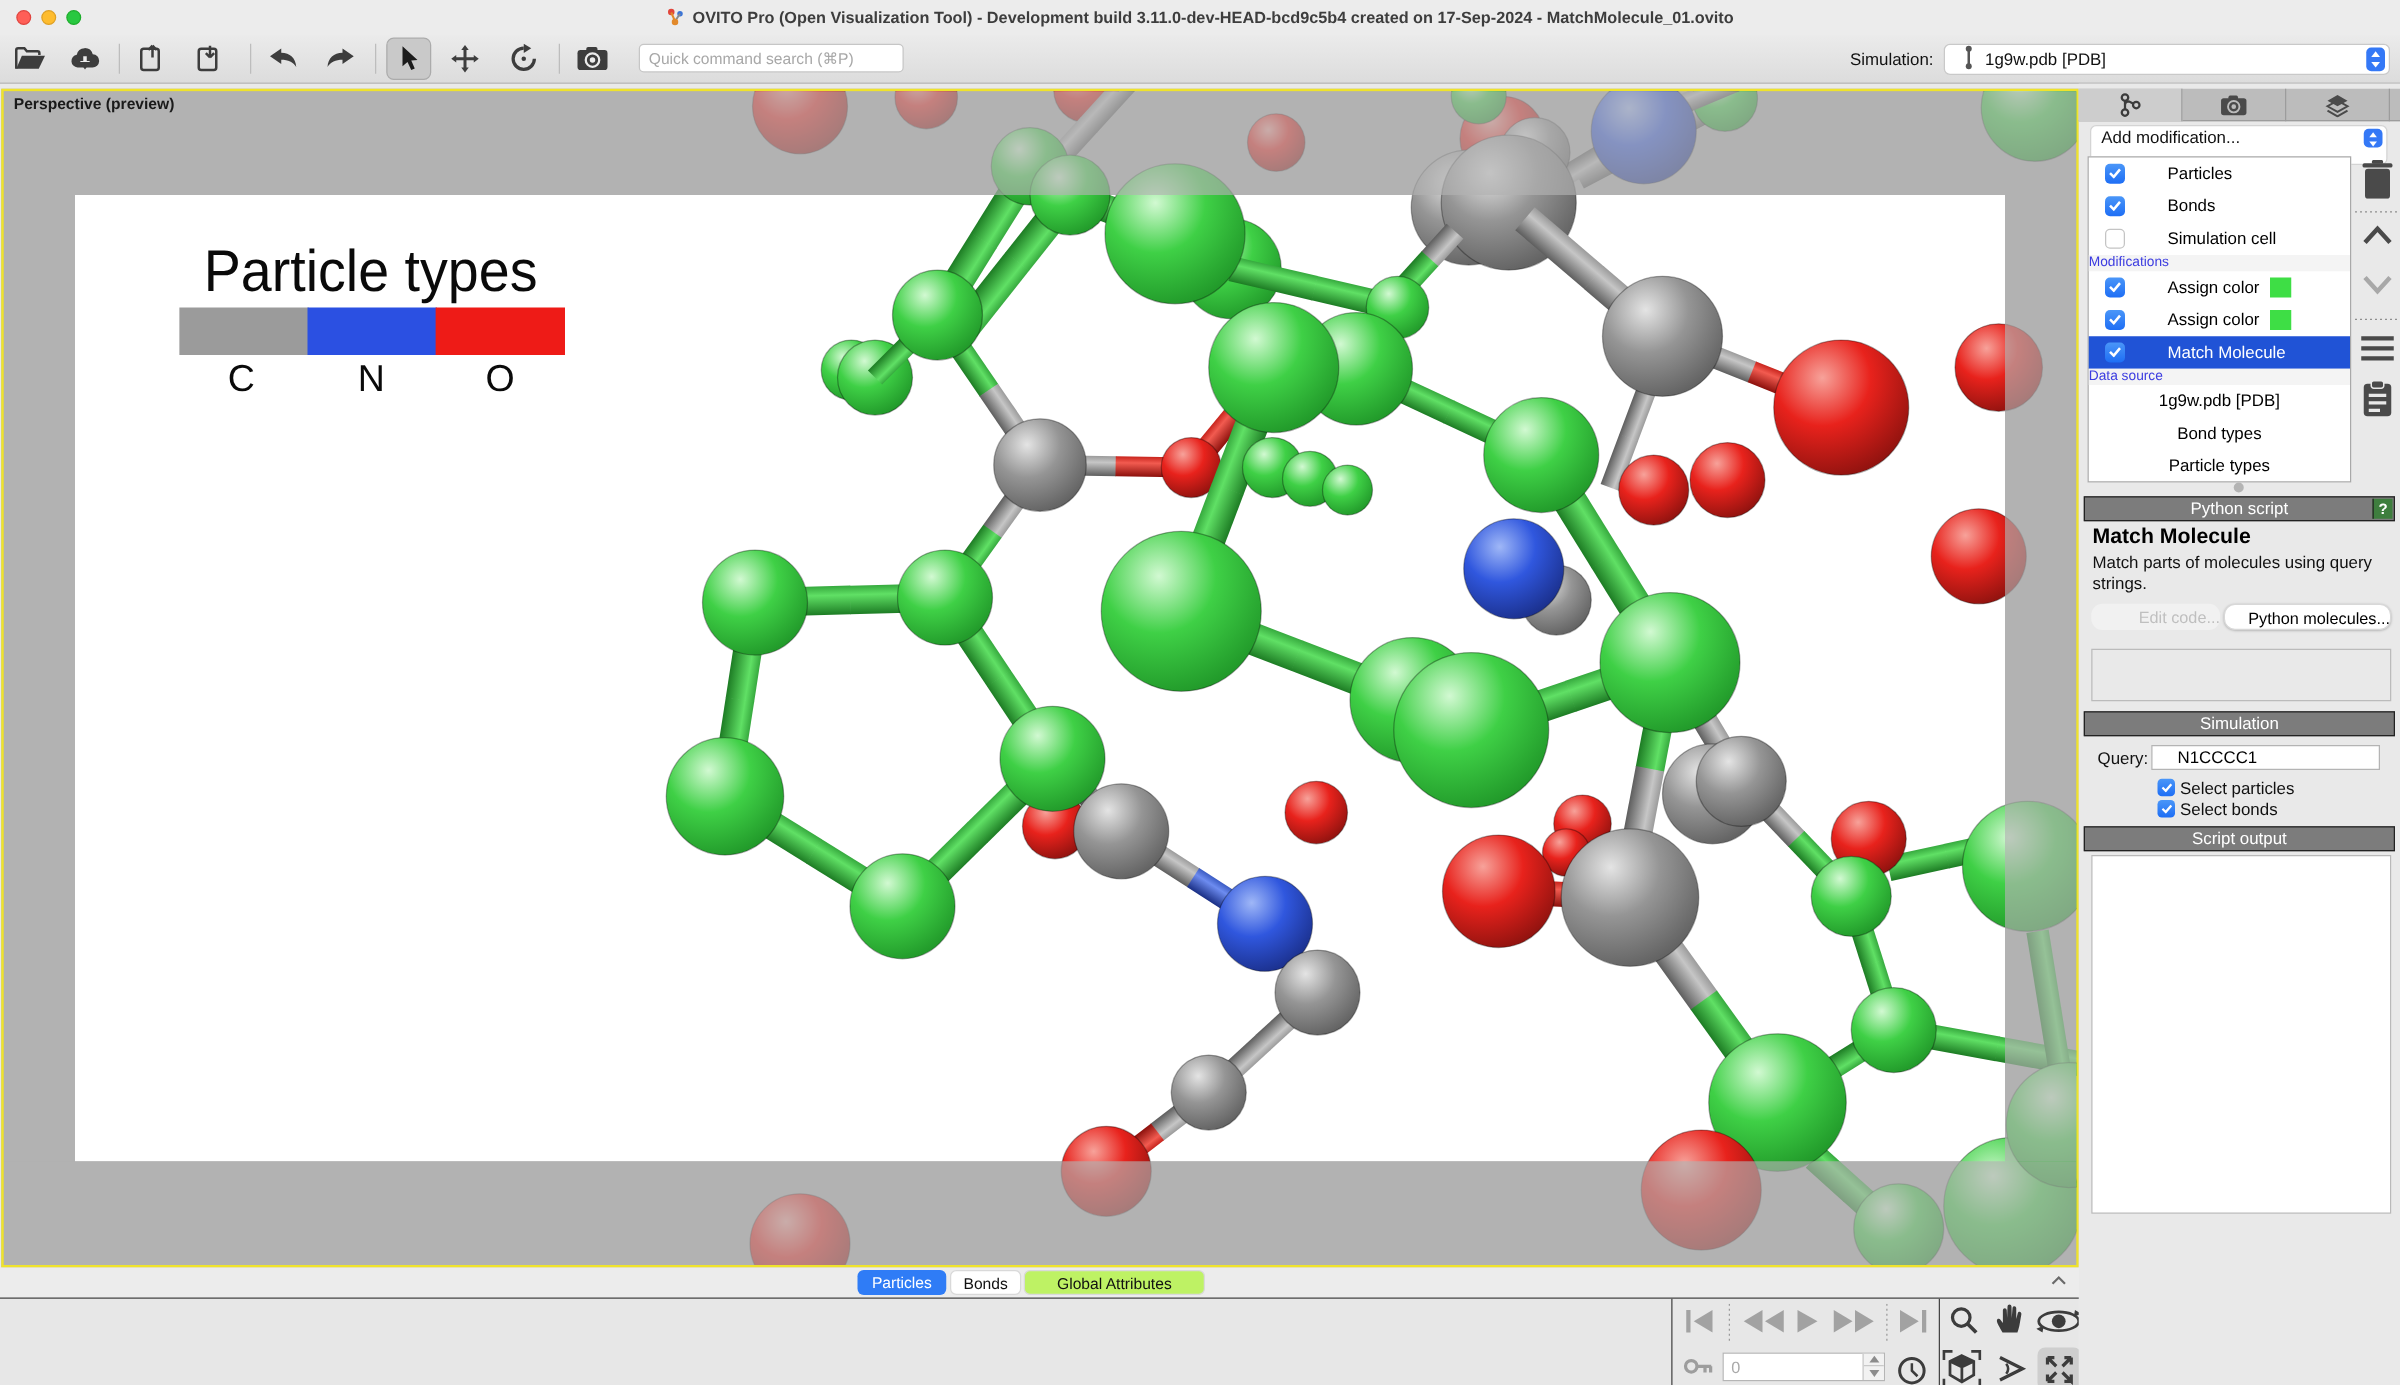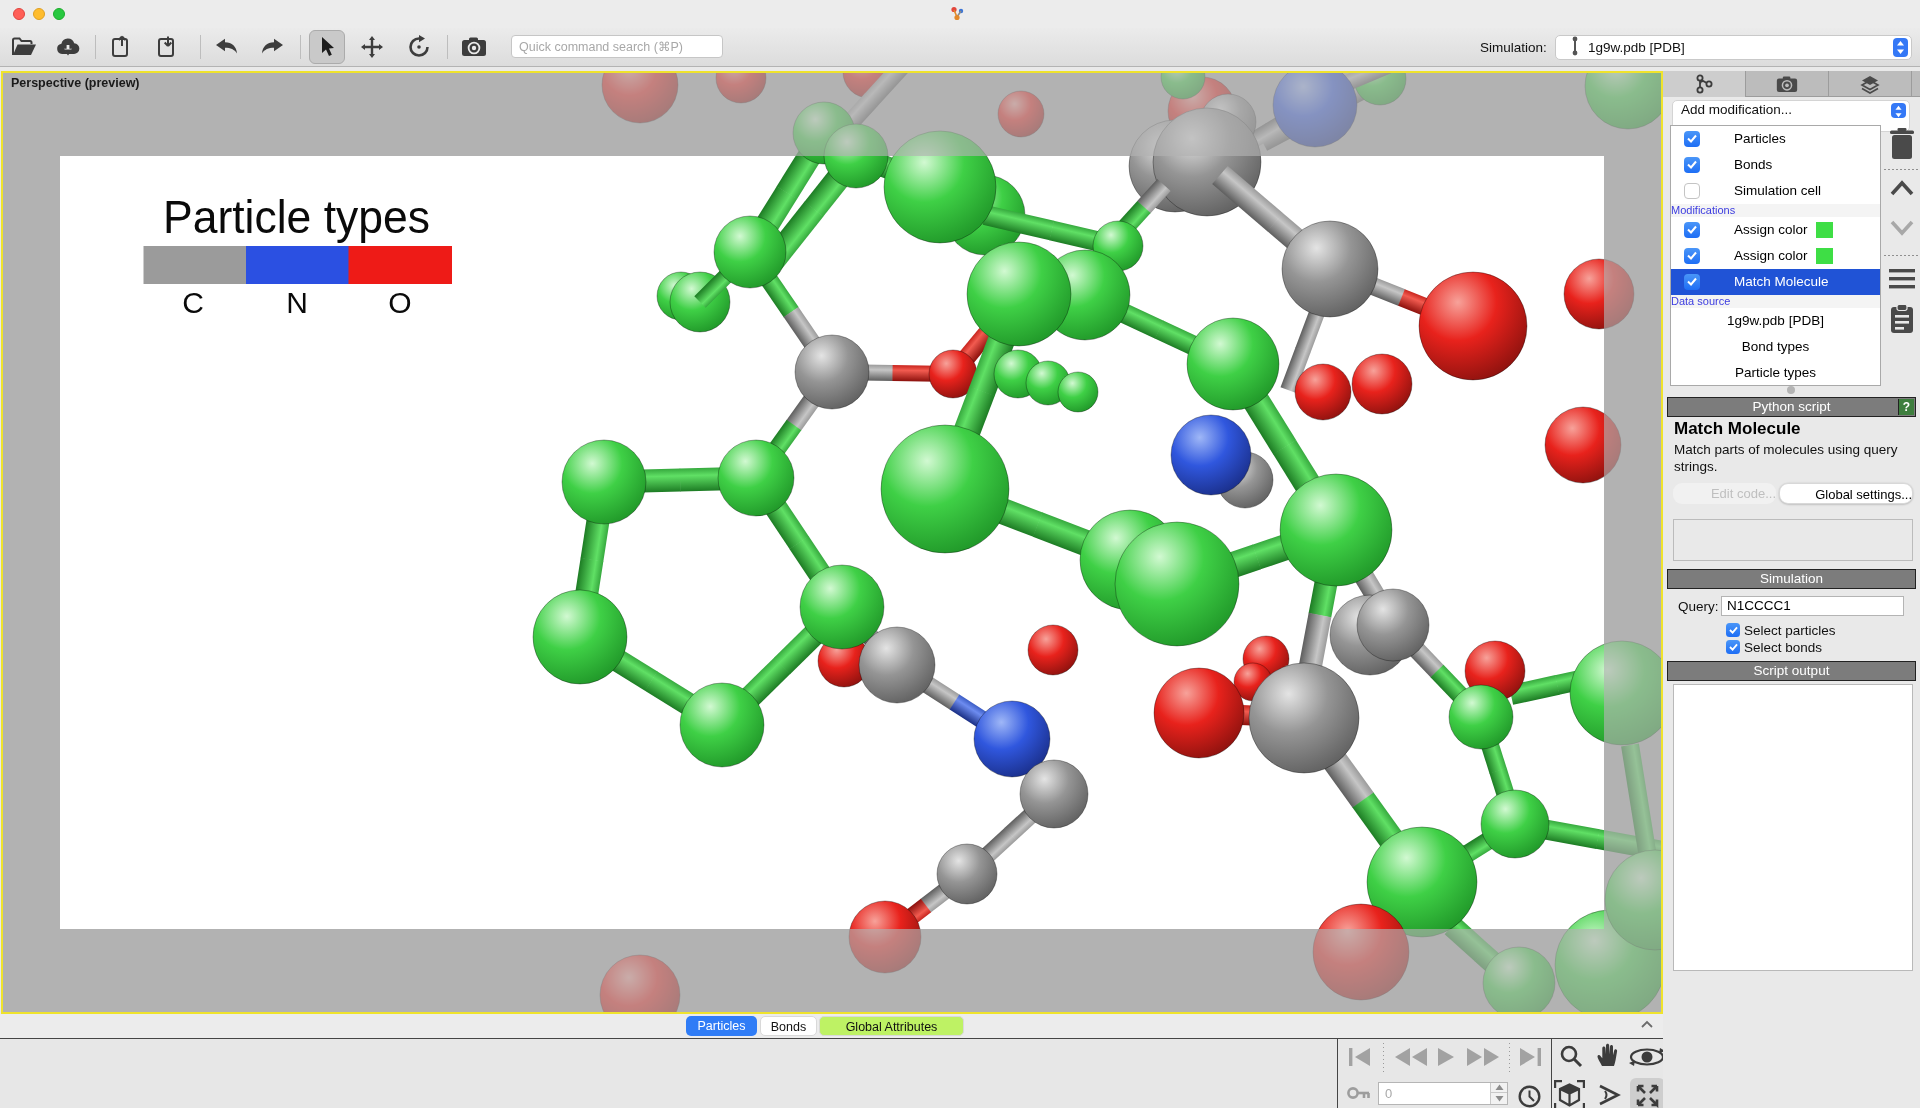--- a/index.html
+++ b/index.html
@@ -100,42 +100,42 @@
     color:#fff; font-size:12px; font-weight:700; text-align:center; line-height:16px; }
   #mod-title { left:1674px; top:419px; font-size:17px; font-weight:700; color:#000; }
   #mod-desc { left:1674px; top:442px; width:240px; font-size:13.5px; color:#111; line-height:16.5px; }
   .pbtn { top:483px; height:21px; border-radius:9px; font-size:13px; text-align:right; line-height:21px; }
   #btn-editcode { left:1673px; width:103px; background:#f1f1f1; color:#bfbfbf; }
   #btn-pysettings { left:1779px; width:134px; background:#fff; color:#000; border:0.5px solid #d8d8d8;
     box-shadow:0 0.5px 2px rgba(0,0,0,0.25); }
   #status-box { left:1673px; top:519px; width:240px; height:42px; background:#e9e9e9; border:1px solid #bbb; }
   #query-label { left:1678px; top:599px; font-size:13.5px; color:#111; }
   #query-input { left:1721px; top:596px; width:183px; height:20px; background:#fff; border:1px solid #b4b4b4;
-    font-size:13.5px; color:#000; line-height:18px; padding-left:5px; }
+    font-size:13.5px; color:#000; line-height:18px; padding-left:20px; }
   .inspcheck { position:absolute; width:14px; height:14px; border-radius:3.5px; background:linear-gradient(#4a96f8,#1e6ef5); }
   .inspcheck svg { display:block; margin:2.5px auto; }
   .insplabel { position:absolute; font-size:13.5px; color:#111; }
   #output-box { left:1673px; top:684px; width:240px; height:287px; background:#fff; border:1px solid #b9b9b9; }
 
   svg text { font-family:"Liberation Sans", sans-serif; }
 </style>
 </head>
 <body>
 
 <div id="titlebar" class="abs">
   <div id="tl-close" class="abs tl-dot"></div>
   <div id="tl-min" class="abs tl-dot"></div>
   <div id="tl-max" class="abs tl-dot"></div>
   <div id="win-title" class="abs"><span id="app-icon"><svg width="15" height="15" viewBox="0 0 15 15">
           <circle cx="4" cy="3.5" r="2.6" fill="#e2453a"></circle>
           <circle cx="11" cy="5" r="2.2" fill="#3a74d6"></circle>
           <line x1="4" y1="4" x2="7" y2="11" stroke="#e2892a" stroke-width="1.6"></line>
           <line x1="11" y1="5" x2="7" y2="11" stroke="#8a8a8a" stroke-width="1.6"></line>
           <circle cx="7" cy="11.5" r="2.6" fill="#e2892a"></circle>
-        </svg></span></div>
+        </svg></span><span>OVITO Pro (Open Visualization Tool) - Development build 3.11.0-dev-HEAD-bcd9c5b4 created on 17-Sep-2024 - MatchMolecule_01.ovito</span></div>
 </div>
 
 <div id="toolbar" class="abs">
   <div class="abs tbtn" style="left:6px">
     <svg width="26" height="22" viewBox="0 0 26 22">
         <path d="M2 19 L2 4 Q2 2.5 3.5 2.5 L8.5 2.5 L10.5 5 L19 5 Q20.5 5 20.5 6.5 L20.5 8" fill="none" stroke="#3d3d3d" stroke-width="2"></path>
         <path d="M2 19 L6.5 8.5 L25 8.5 L20 19 Z" fill="#3d3d3d"></path>
       </svg>
   </div>
   <div class="abs tbtn" style="left:50px">
@@ -785,21 +785,21 @@
   </div>
 </div>
 
 <div class="abs secthead" style="top:397px">
   <span>Python script</span>
   <span id="help-btn">?</span>
 </div>
 <div id="mod-title" class="abs">Match Molecule</div>
 <div id="mod-desc" class="abs">Match parts of molecules using query strings.</div>
 <div id="btn-editcode" class="abs pbtn">Edit code...</div>
-<div id="btn-pysettings" class="abs pbtn">Global settings...</div>
+<div id="btn-pysettings" class="abs pbtn">Python molecules...</div>
 <div id="status-box" class="abs"></div>
 <div class="abs secthead" style="top:569px"><span>Simulation</span></div>
 <div id="query-label" class="abs">Query:</div>
 <div id="query-input" class="abs">N1CCCC1</div>
 <span class="inspcheck" style="left:1726px; top:623px">
     <svg width="9" height="8" viewBox="0 0 10 9">
       <path d="M1 4.5 L4 7.5 L9 1.5" fill="none" stroke="#fff" stroke-width="2"></path>
     </svg>
   </span>
 <span class="insplabel" style="left:1744px; top:623px">Select particles</span>

